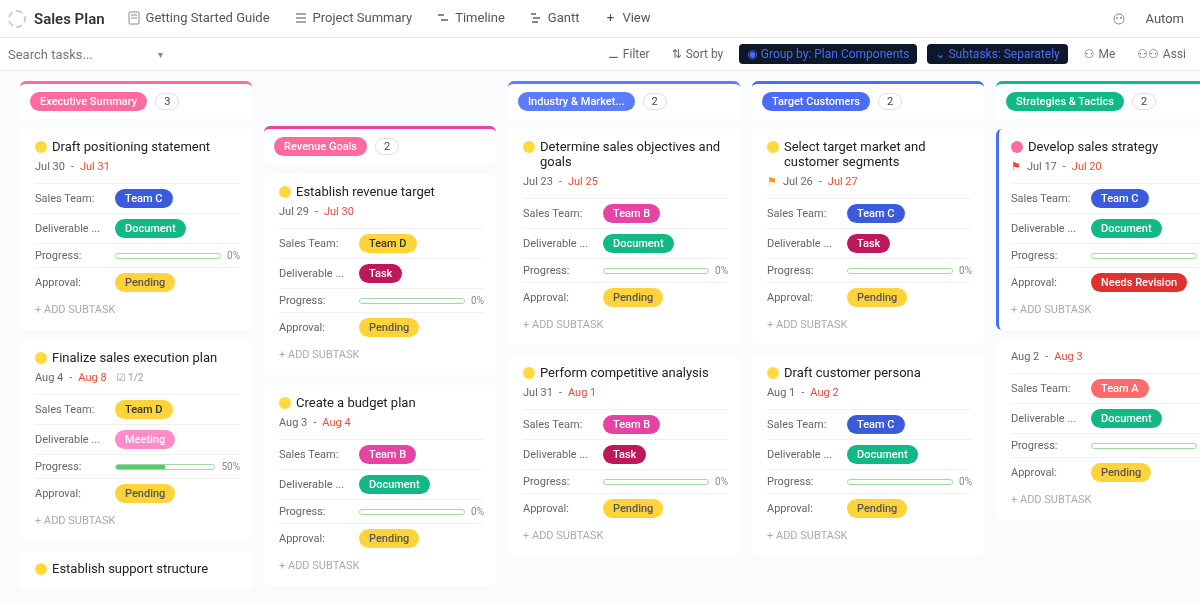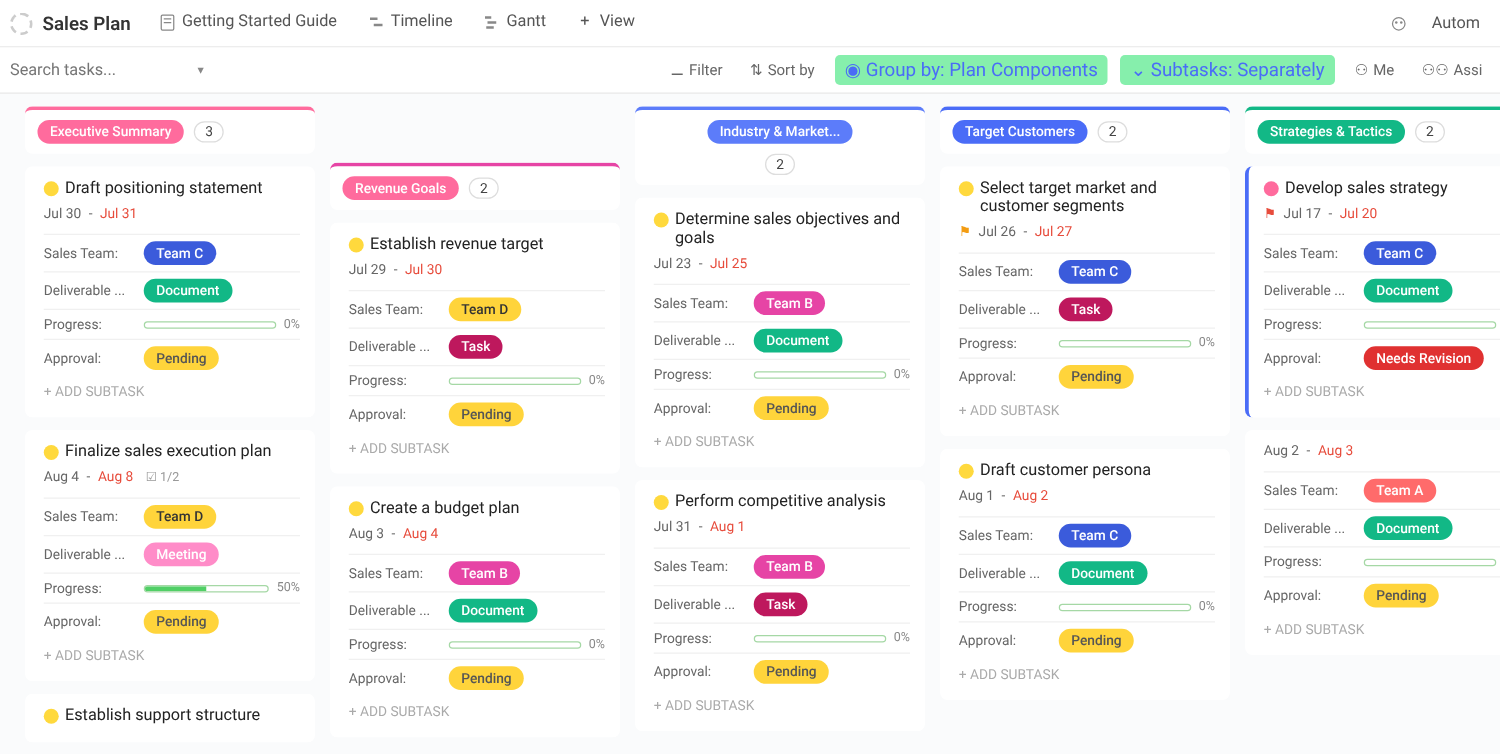--- a/index.html
+++ b/index.html
@@ -9,21 +9,21 @@
 .title{font-size:15px;font-weight:600;color:#333;margin-right:8px}
 .tab{display:flex;align-items:center;gap:5px;padding:6px 10px;color:#555;font-size:13px;cursor:pointer;border-bottom:2px solid transparent}
 .tab.active{color:#4a6cf7;border-bottom-color:#4a6cf7}
 .tab-icon{width:14px;height:14px;display:inline-flex;align-items:center;justify-content:center}
 .spacer{flex:1}
 .auto-btn{display:flex;align-items:center;gap:19px;color:#555;font-size:13px;padding:4px 8px}
 .toolbar{display:flex;align-items:center;padding:6px 8px;border-bottom:1px solid #e8e8e8;gap:10px;background:#fff}
 .search{border:none;outline:none;font-size:13px;color:#888;width:100px}
 .chev{color:#888;font-size:10px;margin-left:40px}
 .tb-btn{display:flex;align-items:center;gap:4px;color:#666;font-size:12px;padding:2px 6px}
-.tb-pill{background:#86efac;color:#4a6cf7;border-radius:4px;padding:3px 8px;font-size:15px}
+.tb-pill{background:#0f172a;color:#4a6cf7;border-radius:4px;padding:3px 8px;font-size:12px}
 .board{display:flex;gap:12px;padding:10px 20px;overflow-x:hidden}
 .col{min-width:232px;width:232px;flex-shrink:0}
 .col-head{background:#fff;border-radius:6px;padding:8px 10px;display:flex;align-items:center;gap:8px;border-top:3px solid}
 .col-pill{padding:3px 10px;border-radius:11px;font-size:11px;font-weight:500;color:#fff}
 .col-count{background:#fff;border:1px solid #ddd;border-radius:10px;padding:1px 8px;font-size:11px;color:#444}
 .card{background:#fff;border-radius:6px;margin-top:10px;padding:10px 12px 8px;border-left:3px solid transparent}
 .card.flag{border-left-color:#4a6cf7}
 .ct{display:flex;align-items:flex-start;gap:5px;font-size:13px;color:#222;margin-bottom:6px;font-weight:400}
 .dot{width:12px;height:12px;border-radius:50%;flex-shrink:0;margin-top:2px;display:inline-flex;align-items:center;justify-content:center}
 .dot.yellow{background:#ffd93d}
@@ -65,20 +65,30 @@
           <rect x="2" y="1" width="10" height="12" rx="1" fill="none" stroke="#888" stroke-width="1"></rect>
           <line x1="4" y1="4" x2="10" y2="4" stroke="#888"></line>
           <line x1="4" y1="7" x2="10" y2="7" stroke="#888"></line>
         </svg>
       </span>
     <span>Getting Started Guide</span>
   </div>
   <div class="tab">
     <span class="tab-icon">
         <svg width="14" height="14" viewBox="0 0 14 14">
+          <line x1="2" y1="3" x2="12" y2="3" stroke="#888" stroke-width="1.5"></line>
+          <line x1="2" y1="7" x2="12" y2="7" stroke="#888" stroke-width="1.5"></line>
+          <line x1="2" y1="11" x2="12" y2="11" stroke="#888" stroke-width="1.5"></line>
+        </svg>
+      </span>
+    <span>Project Summary</span>
+  </div>
+  <div class="tab">
+    <span class="tab-icon">
+        <svg width="14" height="14" viewBox="0 0 14 14">
           <line x1="2" y1="4" x2="8" y2="4" stroke="#888" stroke-width="2"></line>
           <line x1="5" y1="9" x2="12" y2="9" stroke="#888" stroke-width="2"></line>
         </svg>
       </span>
     <span>Timeline</span>
   </div>
   <div class="tab">
     <span class="tab-icon">
         <svg width="14" height="14" viewBox="0 0 14 14">
           <line x1="2" y1="3" x2="7" y2="3" stroke="#888" stroke-width="2"></line>
@@ -276,21 +286,21 @@
         </div>
         <div class="row">
           <span class="row-lbl">Approval:</span>
           <span class="pill pend">Pending</span>
         </div>
         <div class="addsub">+ ADD SUBTASK</div>
       </div>
       <div class="newtask">+ NEW TASK</div>
     </div>
     <div class="col">
-      <div class="col-head" style="border-top-color: rgb(92, 124, 250); flex-direction: column;">
+      <div class="col-head" style="border-top-color: rgb(92, 124, 250);">
         <span class="col-pill" style="background: rgb(92, 124, 250);">Industry &amp; Market...</span>
         <span class="col-count">2</span>
       </div>
       <div class="card">
         <div class="ct">
           <span class="dot yellow"></span>
           <span>Determine sales objectives and goals</span>
         </div>
         <div class="dates">
           <span>Jul 23</span>

